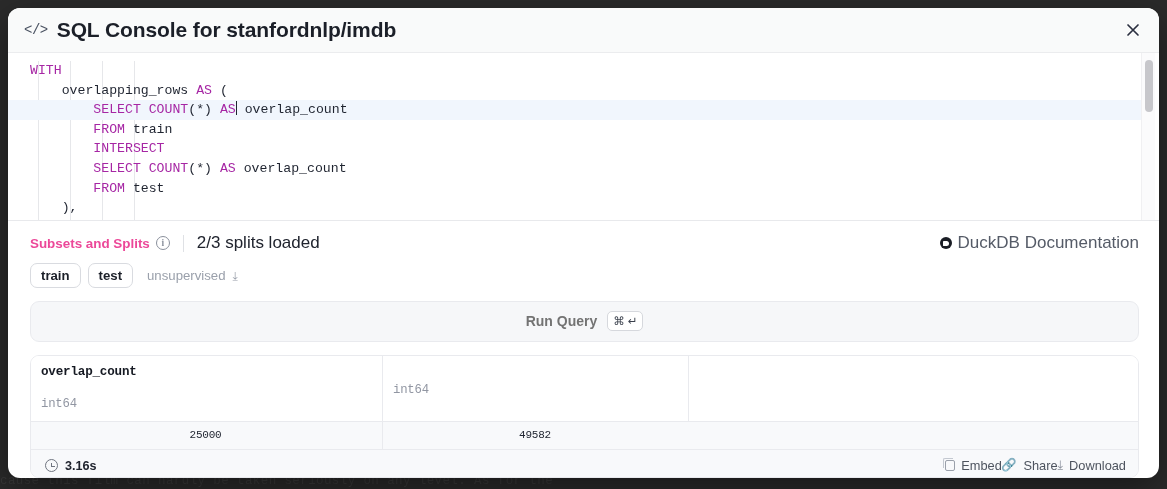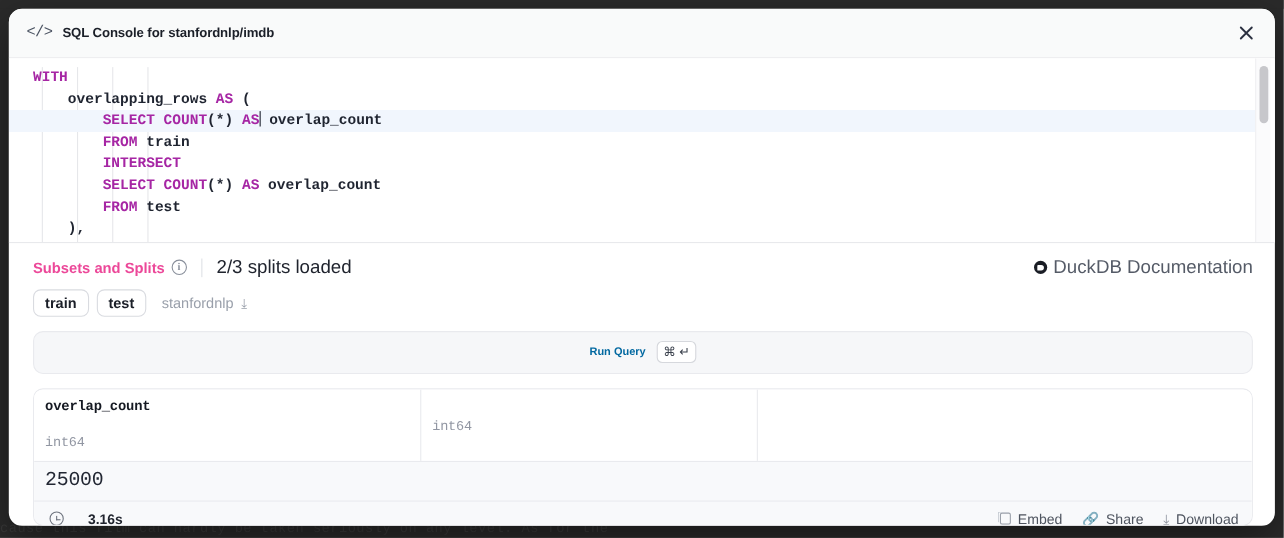--- a/index.html
+++ b/index.html
@@ -59,21 +59,21 @@
   }
   .code-tag-icon {
     color: #4b5362;
     font-family: "Liberation Mono", monospace;
     font-size: 14px;
     margin-right: 9px;
     letter-spacing: -.5px;
     line-height: 1;
   }
   .modal-title {
-    font-size: 12px;
+    font-size: 21px;
     font-weight: bold;
     color: #1b1f28;
     letter-spacing: -.1px;
   }
   .close-btn {
     position: absolute;
     right: 12px; top: 50%;
     transform: translateY(-50%);
     width: 28px; height: 28px;
     display: flex; align-items: center; justify-content: center;
@@ -83,21 +83,20 @@
   }
 
   
   .editor-wrap {
     flex: 0 0 168px;
     height: 168px;
     position: relative;
     background: #ffffff;
     border-bottom: 1px solid #e8e9ec;
     overflow: hidden;
-    font-weight: bold;
   }
   .editor {
     position: absolute;
     inset: 0 18px 0 0;
     padding: 8px 0 0 0;
     font-family: "Liberation Mono", monospace;
     font-size: 13.2px;
     line-height: 19.6px;
     color: #1f2430;
     white-space: pre;
@@ -246,23 +245,23 @@
     background: #f6f7f9;
     border: 1px solid #e9eaee;
     border-radius: 9px;
     display: flex;
     align-items: center;
     justify-content: center;
     gap: 10px;
     cursor: pointer;
   }
   .run-query-label {
-    font-size: 10px;
-    font-weight: bold;
-    color: #0369a1;
+    font-size: 14px;
+    font-weight: bold;
+    color: #737373;
   }
   .kbd {
     border: 1px solid #d6d8dd;
     background: #ffffff;
     border-radius: 5px;
     height: 20px;
     min-width: 34px;
     padding: 0 5px;
     font-size: 11.5px;
     color: #3a404c;
@@ -304,43 +303,43 @@
     margin-top: 18px;
     letter-spacing: -.2px;
   }
   .res-row {
     display: flex;
     background: #f8f9fb;
   }
   .res-row .cell {
     padding: 7px 12px 8px 10px;
     border-right: 1px solid #e9eaee;
-    text-align: left;
-    font-family: "Liberation Mono", monospace;
-    font-size: 18px;
+    text-align: center;
+    font-family: "Liberation Mono", monospace;
+    font-size: 11px;
     color: #222733;
     letter-spacing: -.2px;
   }
   .res-row .cell:last-child { border-right: none; }
   .c1 { width: 352px; flex: 0 0 352px; }
   .c2 { width: 306px; flex: 0 0 306px; }
   .c3 { flex: 1 1 auto; }
 
   .res-foot {
     display: flex;
     align-items: center;
     height: 33px;
     background: #f8f9fb;
     border-top: 1px solid #e9eaee;
     padding: 0 12px 0 10px;
   }
   .timing {
     display: inline-flex;
     align-items: center;
-    gap: 22px;
+    gap: 7px;
     font-size: 12.6px;
     font-weight: bold;
     color: #20242e;
     padding-left: 4px;
   }
   .clock-icon {
     width: 13px; height: 13px;
     border: 1.3px solid #6f747f;
     border-radius: 50%;
     position: relative;
@@ -352,21 +351,20 @@
   }
   .clock-icon::after {
     content: ""; position: absolute;
     left: 5.2px; top: 6px; width: 3.4px; height: 1.2px;
     background: #6f747f;
   }
   .foot-actions {
     margin-left: auto;
     display: flex;
     align-items: center;
-    gap: 18px;
   }
   .foot-action {
     display: inline-flex;
     align-items: center;
     gap: 6px;
     font-size: 12.8px;
     color: #4e5musi;
     color: #4e545f;
     cursor: pointer;
   }
@@ -435,21 +433,21 @@
   </div>
 
   <div class="chips" id="chips-row">
       <div class="chip">
         <span>train</span>
       </div>
       <div class="chip">
         <span>test</span>
       </div>
       <div class="chip muted">
-        <span>stanfordnlp</span>
+        <span>unsupervised</span>
         <span class="dl-glyph">⤓</span>
       </div>
     </div>
 
   <div class="run-query">
     <span class="run-query-label">Run Query</span>
     <span class="kbd">
       <span>⌘</span>
       <span>↵</span>
     </span>
@@ -463,20 +461,21 @@
         </div>
         <div class="cell c2">
           <div class="col-type">int64</div>
         </div>
         <div class="cell c3">
         </div>
       </div>
     <div id="results-body">
         <div class="res-row">
           <div class="cell c1">25000</div>
+          <div class="cell c2">49582</div>
         </div>
       </div>
     <div class="res-foot">
       <span class="timing">
         <span class="clock-icon"></span>
         <span>3.16s</span>
       </span>
       <span class="foot-actions" id="foot-actions">
           <span class="foot-action">
             <span class="copy-ic"></span>

